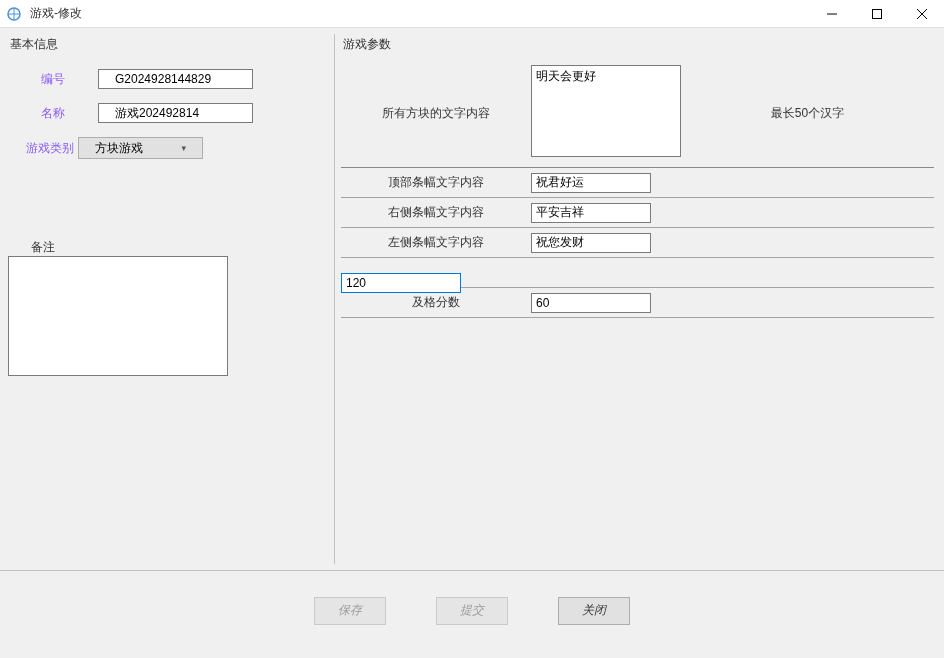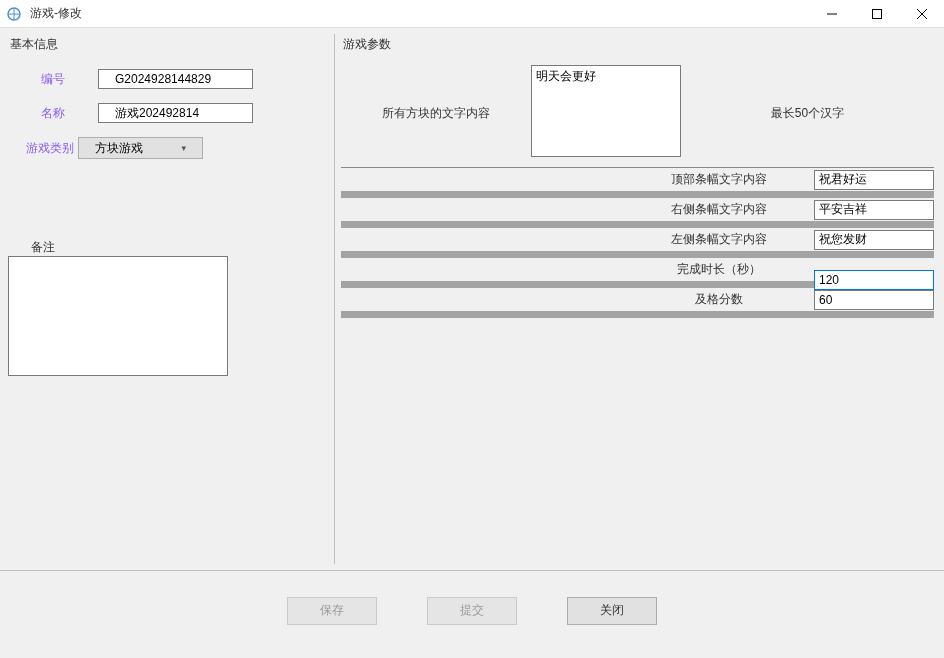--- a/index.html
+++ b/index.html
@@ -133,24 +133,23 @@
     }
     .right-top-note {
       flex: 1;
       text-align: center;
       padding-top: 40px;
       color: #333;
     }
     .param-row {
       display: flex;
       align-items: center;
-      border-bottom: 7px solid #a3a3a3;
+      border-bottom: 1px solid #a3a3a3;
       padding: 4px 0;
       height: 30px;
-      justify-content: flex-end;
     }
     .param-label {
       width: 190px;
       text-align: center;
       color: #333;
     }
     .param-input {
       border: 1px solid #7a7a7a;
       background: #fff;
       font-size: 12px;
@@ -166,28 +165,29 @@
     .bottom-bar {
       height: 80px;
       display: flex;
       align-items: center;
       justify-content: center;
       gap: 50px;
       border-top: 1px solid #c0c0c0;
       background: #f0f0f0;
     }
     .action-btn {
-      width: 90px;
+      width: 72px;
       height: 28px;
       border: 1px solid #adadad;
       background: #e1e1e1;
       font-size: 12px;
       font-family: inherit;
       cursor: default;
       color: #333;
+      font-style: italic;
     }
     .action-btn.disabled {
       color: #9a9a9a;
       border-color: #cacaca;
       background: #e5e5e5;
     }
     .remarks-row {
       display: flex;
       align-items: flex-start;
       margin-top: 30px;
@@ -278,21 +278,20 @@
     </div>
     <div class="param-row">
       <div class="param-label">右侧条幅文字内容</div>
       <input class="param-input" value="平安吉祥" style="">
     </div>
     <div class="param-row">
       <div class="param-label">左侧条幅文字内容</div>
       <input class="param-input" value="祝您发财" style="">
     </div>
     <div class="param-row">
-      <div class="param-label">完成时长（秒）</div>
       <input class="param-input focused" value="120" style="">
     </div>
     <div class="param-row">
       <div class="param-label">及格分数</div>
       <input class="param-input" value="60" style="">
     </div>
   </div>
 </div>
 
 <div class="bottom-bar">

